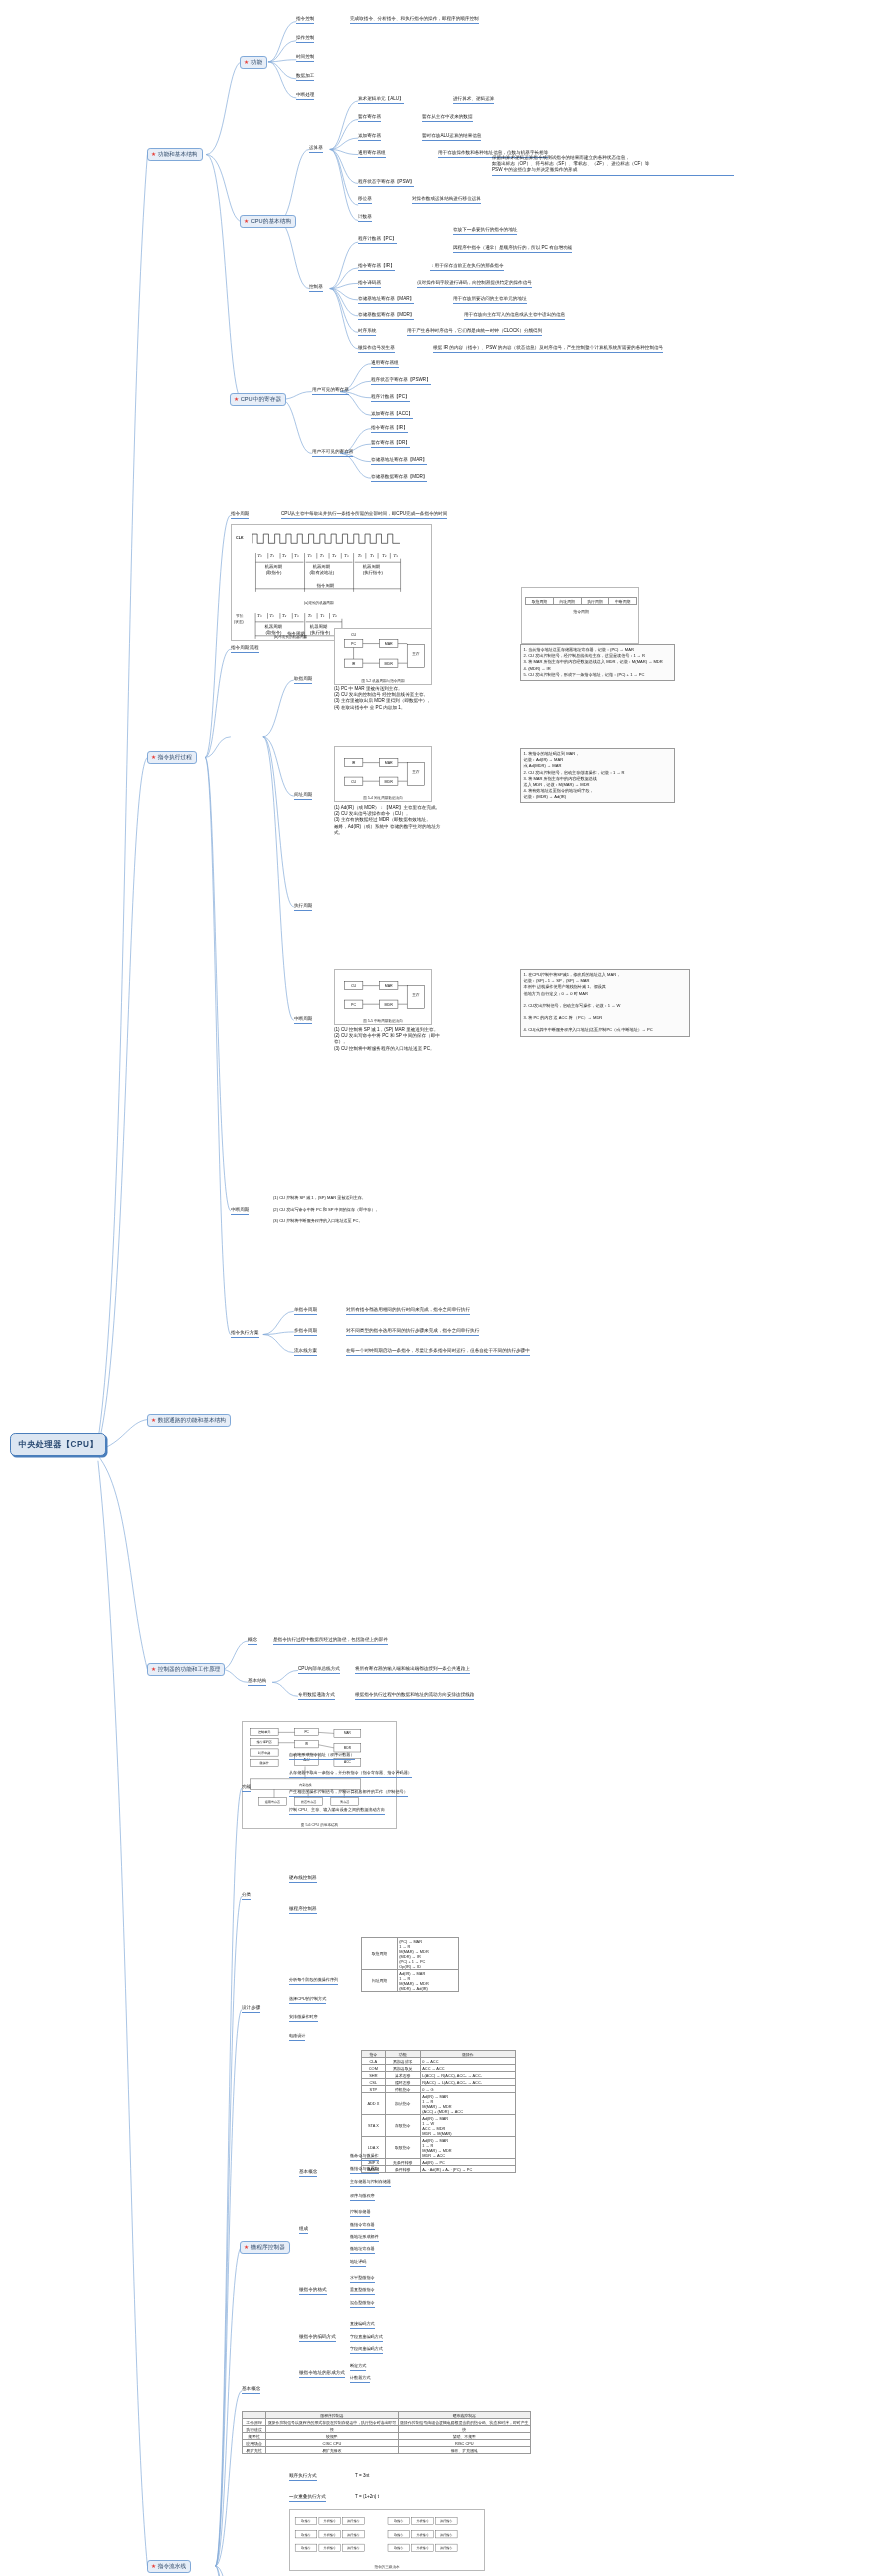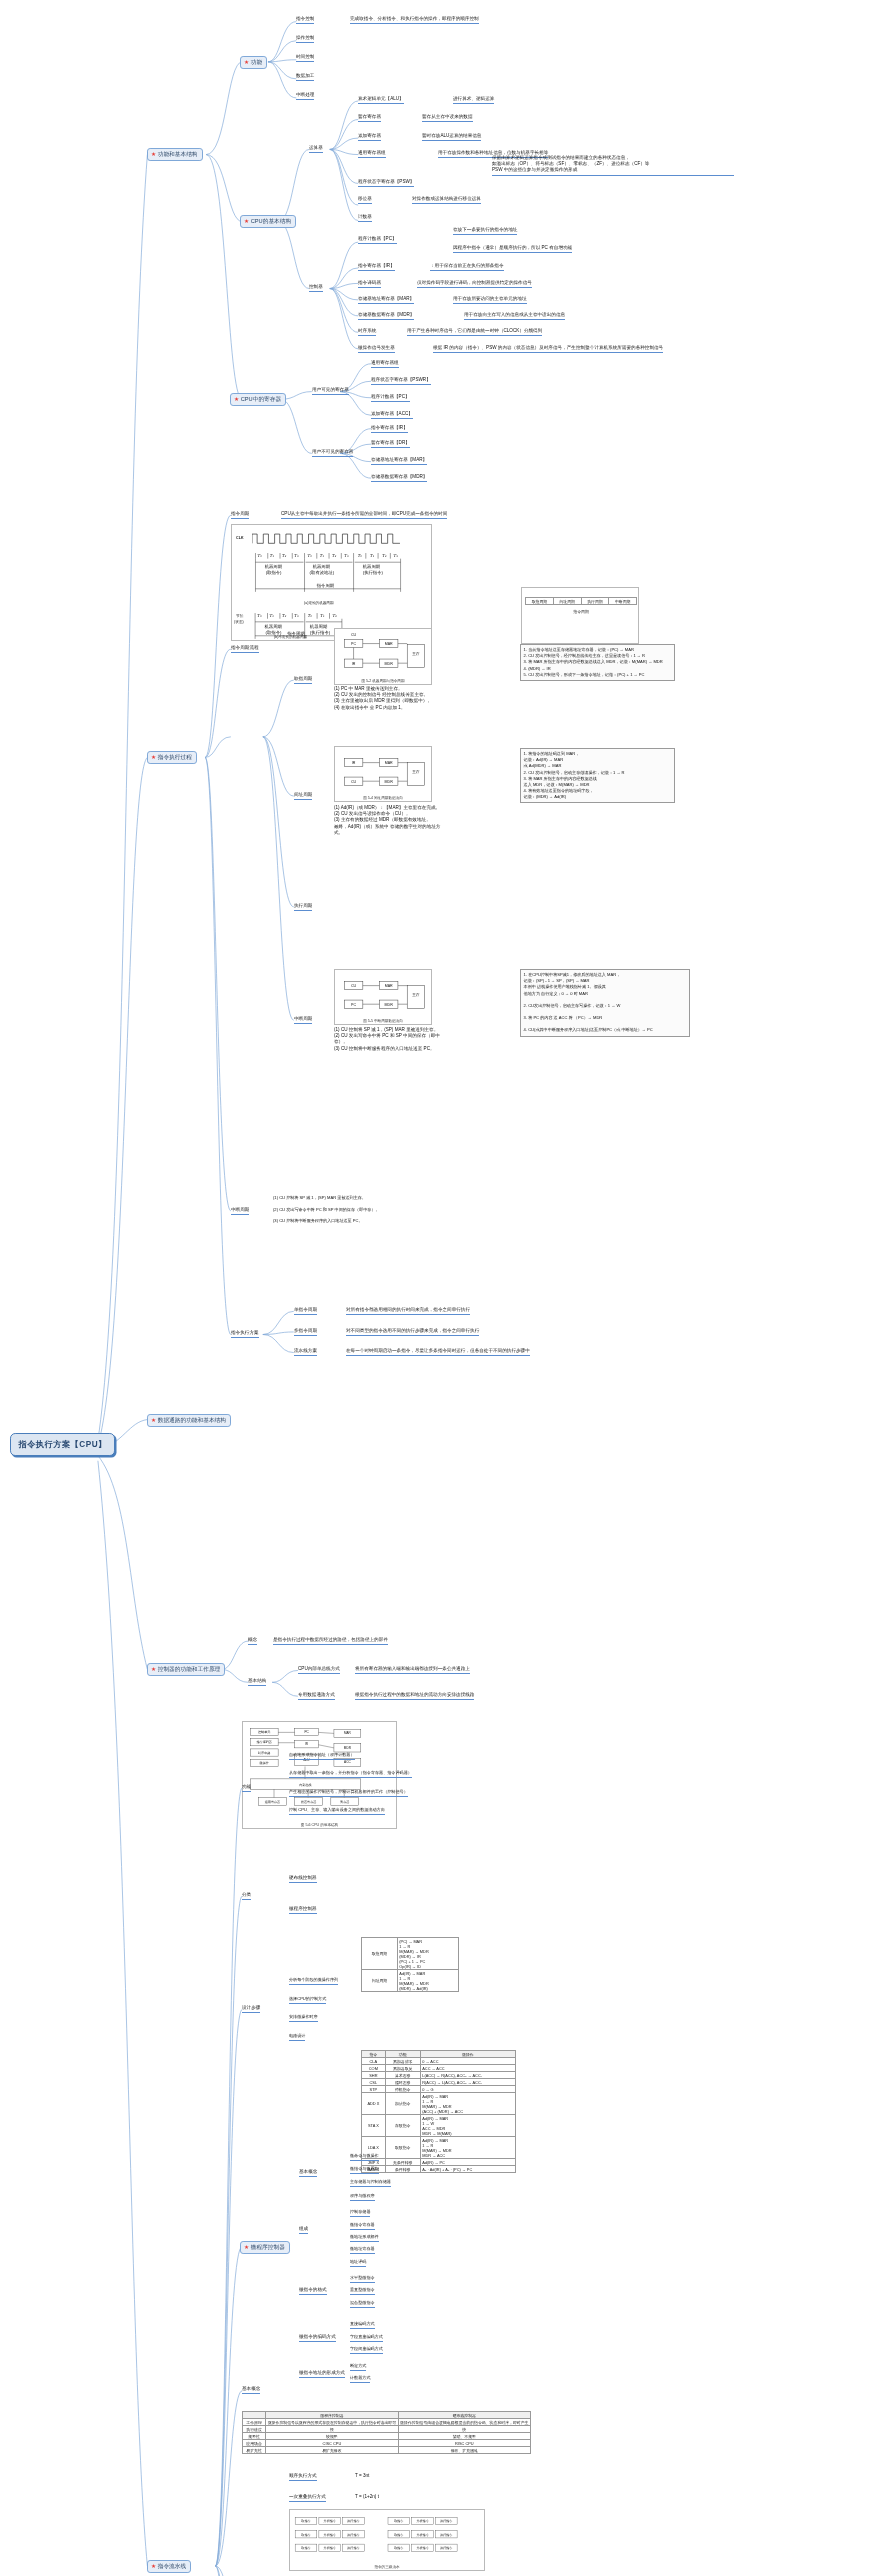--- a/index.html
+++ b/index.html
@@ -183,21 +183,21 @@
     <path d="M418 4980 C 442 4980, 442 3900, 470 3900"></path>
     <path d="M418 4980 C 442 4980, 442 4360, 470 4360"></path>
 
     <path d="M418 4980 C 445 4980, 445 4640, 470 4640"></path>
     <path d="M418 4980 C 445 4980, 445 5130, 470 5130"></path>
     <path d="M418 4980 C 445 4980, 445 5520, 470 5520"></path>
     <path d="M418 4980 C 445 4980, 445 5830, 470 5830"></path>
   </g>
 </svg>
 
-<div class="root-node" style="left:10.3px; top:1433px;">指令执行方案【CPU】</div>
+<div class="root-node" style="left:10.3px; top:1433px;">中央处理器【CPU】</div>
 
 <div class="l1" style="left:147px; top:148px;">
   <span class="star">★</span>
   <span>功能和基本结构</span>
 </div>
 <div class="l1" style="left:147px; top:751px;">
   <span class="star">★</span>
   <span>指令执行过程</span>
 </div>
 <div class="l1" style="left:147px; top:1414px;">

